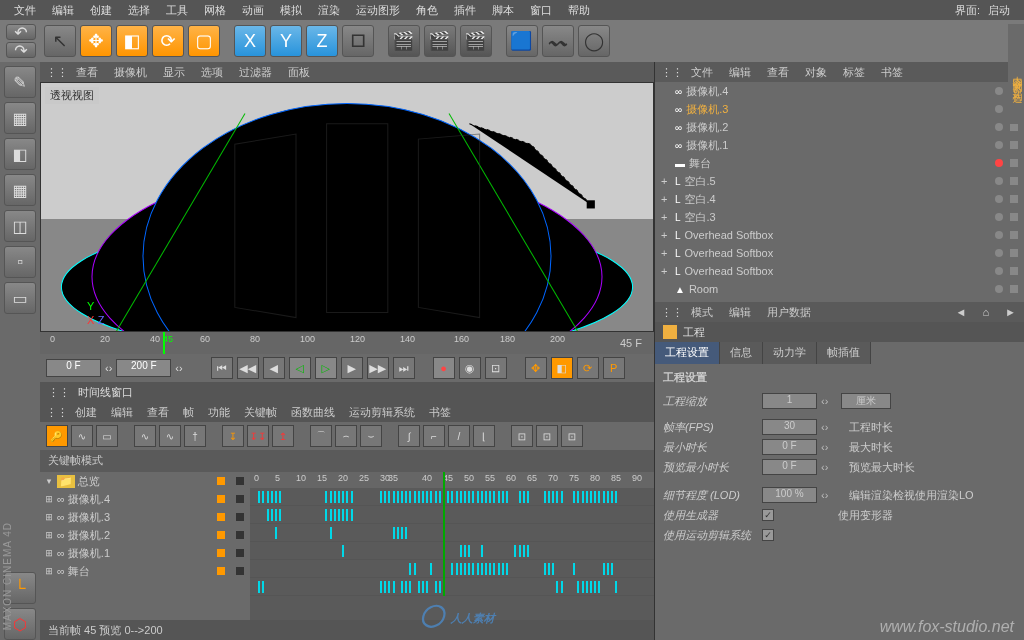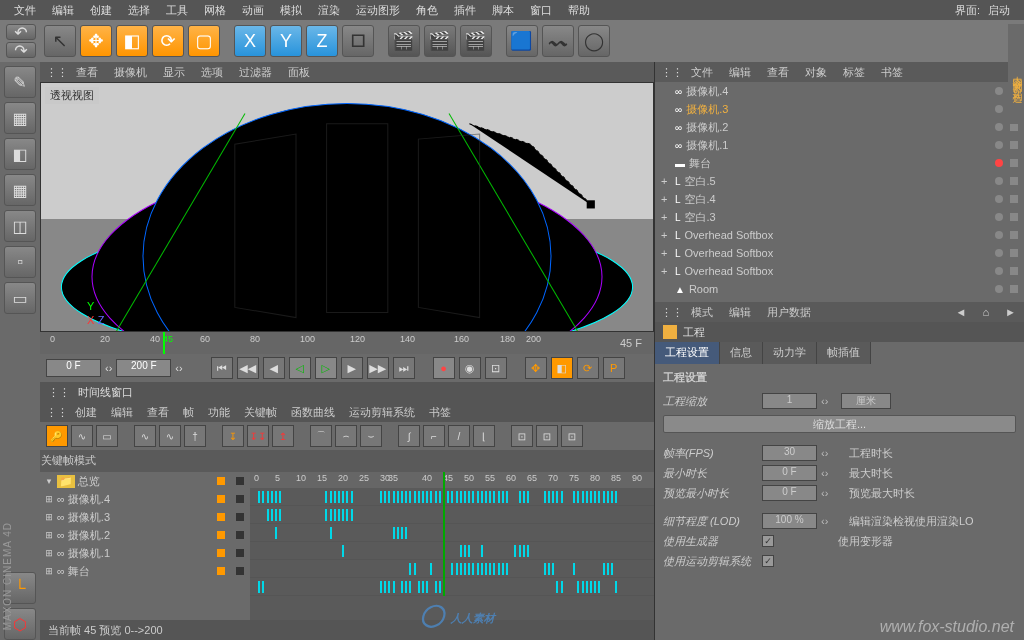--- a/index.html
+++ b/index.html
@@ -33,21 +33,21 @@
 .transport { height:28px; background:#6a6a6a; display:flex; align-items:center; gap:4px; padding:0 6px; }
 .tinput { width:55px; height:18px; background:#888; border:1px solid #444; color:#fff; text-align:center; font-size:10px;}
 .tctrl { width:22px; height:22px; border:1px solid #444; background:#777; display:flex; align-items:center; justify-content:center; font-size:11px; color:#ddd; }
 .tctrl.play { background:#888; color:#0b0; }
 .tctrl.rec { background:#888; }
 .timeheader { height:20px; background:#555; display:flex; align-items:center; padding-left:8px; gap:8px; }
 .tlmenu { height:20px; background:#555; display:flex; align-items:center; padding-left:6px; }
 .tlmenu .mi { padding:1px 7px; color:#ccc; cursor:default; }
 .tltool { height:28px; background:#6a6a6a; display:flex; align-items:center; padding:0 6px; gap:3px; }
 .tltool .sb { width:22px; height:22px; border:1px solid #444; background:#777; display:flex; align-items:center; justify-content:center; font-size:10px; }
-.kfmode { height:22px; background:#5a5a5a; padding:3px 1px; color:#ccc; }
+.kfmode { height:22px; background:#5a5a5a; padding:3px 8px; color:#ccc; }
 .tltree { flex:1; background:#6a6a6a; display:flex; }
 .treeleft { width:210px; background:#6a6a6a; }
 .trow { display:flex; align-items:center; height:18px; padding-left:4px; gap:3px; color:#ccc;}
 .trow .exp { width:10px; text-align:center; font-size:9px;}
 .trow .fold { background:#e8c040; color:#333; padding:0 2px; }
 .trow .kbox { width:8px; height:8px; background:#f90; margin-left:auto; margin-right:6px; }
 .treeright { flex:1; background:#5a5a5a; position:relative; }
 .kfrow { height:18px; position:relative; border-bottom:1px solid #555; }
 .kfruler { height:16px; background:#666; position:relative; }
 .kfruler .tk { position:absolute; top:1px; font-size:9px; color:#ccc; }
@@ -184,21 +184,21 @@
       <span class="tick" style="left:110px">40</span>
       <span class="mark" style="left:123px"></span>
       <span class="tick" style="left:123px;color:#0f0">45</span>
       <span class="tick" style="left:160px">60</span>
       <span class="tick" style="left:210px">80</span>
       <span class="tick" style="left:260px">100</span>
       <span class="tick" style="left:310px">120</span>
       <span class="tick" style="left:360px">140</span>
       <span class="tick" style="left:414px">160</span>
       <span class="tick" style="left:460px">180</span>
-      <span class="tick" style="left:486px">200</span>
+      <span class="tick" style="left:510px">200</span>
       <span class="rulerval">45 F</span>
     </div>
 
     <div class="transport">
       <div class="tinput">0 F</div>
         <span>‹›</span>
       <div class="tinput">200 F</div>
         <span>‹›</span>
       <div style="width:20px"></div>
       <div class="tctrl">⏮</div>
@@ -614,21 +614,20 @@
       <div class="tab">帧插值</div>
     </div>
     <div class="attrbody">
       <div class="sect">工程设置</div>
       <div class="frow">
         <span class="lab">工程缩放</span>
         <div class="inp">1</div>
           <span class="spin">‹›</span>
         <div class="unit">厘米</div>
       </div>
-      <div class="wbtn">缩放工程...</div>
       <div style="height:6px"></div>
       <div class="frow">
         <span class="lab">帧率(FPS)</span>
         <div class="inp">30</div>
           <span class="spin">‹›</span>
         <span class="lab2" style="margin-left:14px">工程时长</span>
       </div>
       <div class="frow">
         <span class="lab">最小时长</span>
         <div class="inp">0 F</div>

